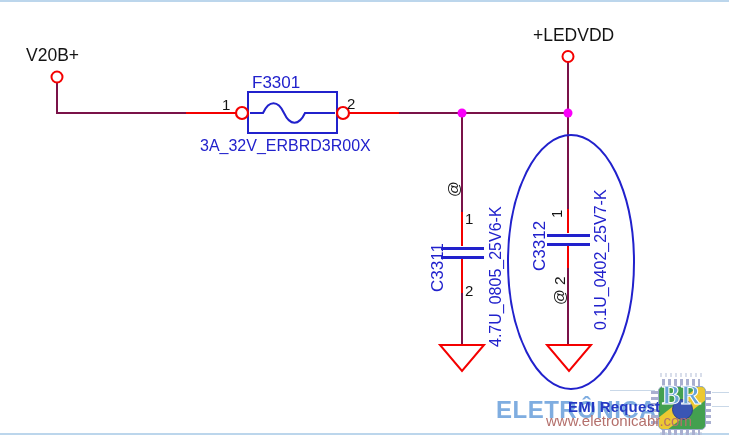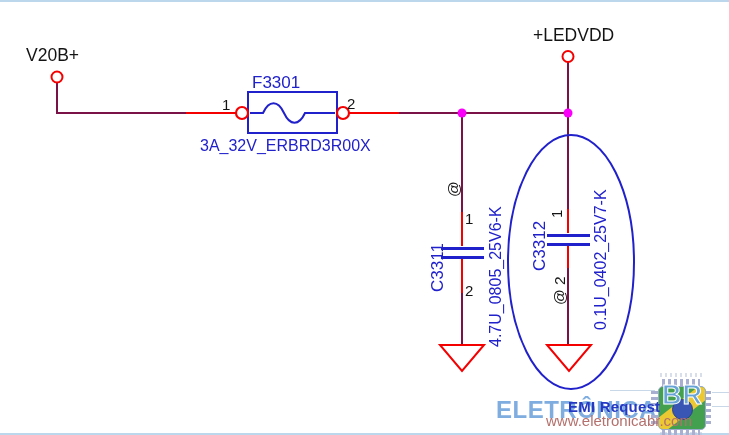--- a/index.html
+++ b/index.html
@@ -15,21 +15,21 @@
   .t-ref{font-size:17px;fill:#2121cc;}
   .t-val{font-size:16px;fill:#2121cc;}
   .t-mark{font-size:15.5px;fill:#141414;}
 
   
   .wm-brand{position:absolute;left:496px;top:396px;font-size:24px;font-weight:bold;
             color:#7fade0;letter-spacing:.5px;z-index:1;}
   .wm-note{position:absolute;left:568px;top:398px;font-size:15px;font-weight:bold;
            color:#2438c4;letter-spacing:.2px;z-index:3;}
   .wm-url{position:absolute;left:546px;top:412px;font-size:15px;color:#b4706c;z-index:3;}
-  .chip{position:absolute;left:648px;top:372px;width:78px;height:62px;z-index:2;}
+  .chip{position:absolute;left:648px;top:372px;width:78px;height:62px;z-index:2;font-family:Liberation Serif, serif;}
   .chip .body{position:absolute;left:10px;top:14px;width:46px;height:42px;background:#43a04f;
               border:1px solid #99a9c9;border-radius:5px;overflow:hidden;}
   .chip .stripe{position:absolute;left:-14px;top:12px;width:80px;height:15px;background:#ecc832;
                 transform:rotate(-38deg);}
   .chip .core{position:absolute;left:13px;top:12px;width:19px;height:19px;border-radius:50%;
               background:#3a56b4;border:1px solid #2a3f8c;}
   .chip .pins-top,.chip .pins-bottom{position:absolute;left:14px;width:38px;height:7px;
       background:repeating-linear-gradient(90deg,#a9afd0 0 3px,transparent 3px 6px);}
   .chip .pins-top{top:7px;}
   .chip .pins-bottom{top:56px;}

